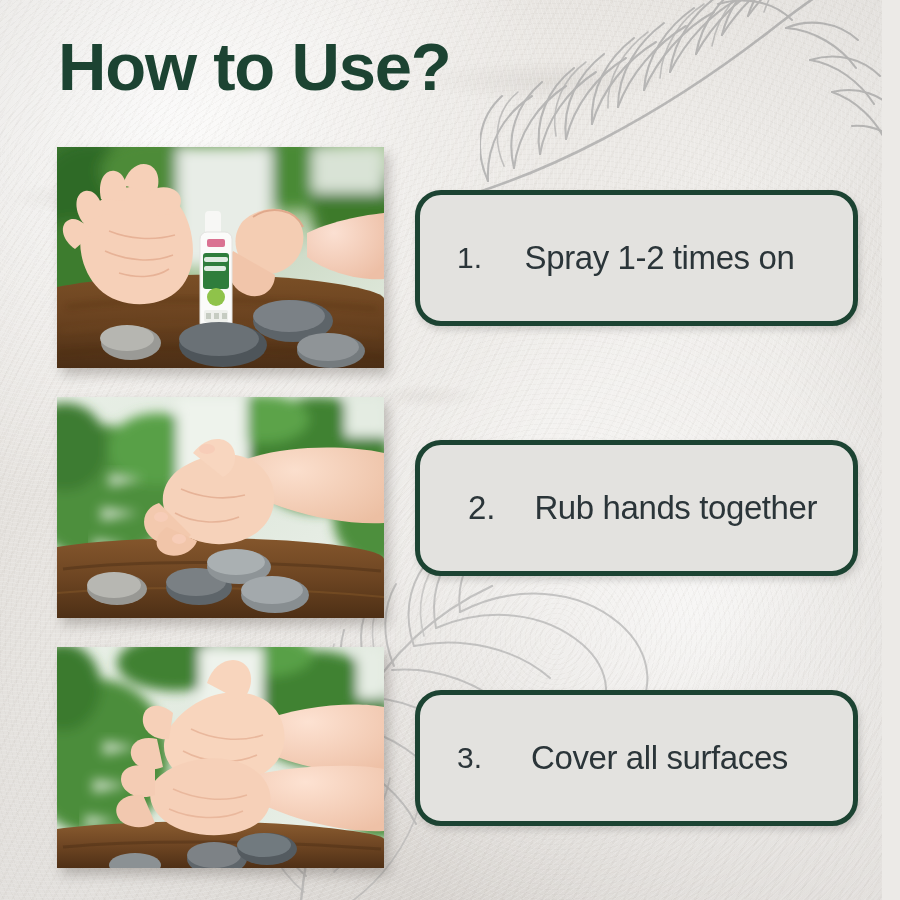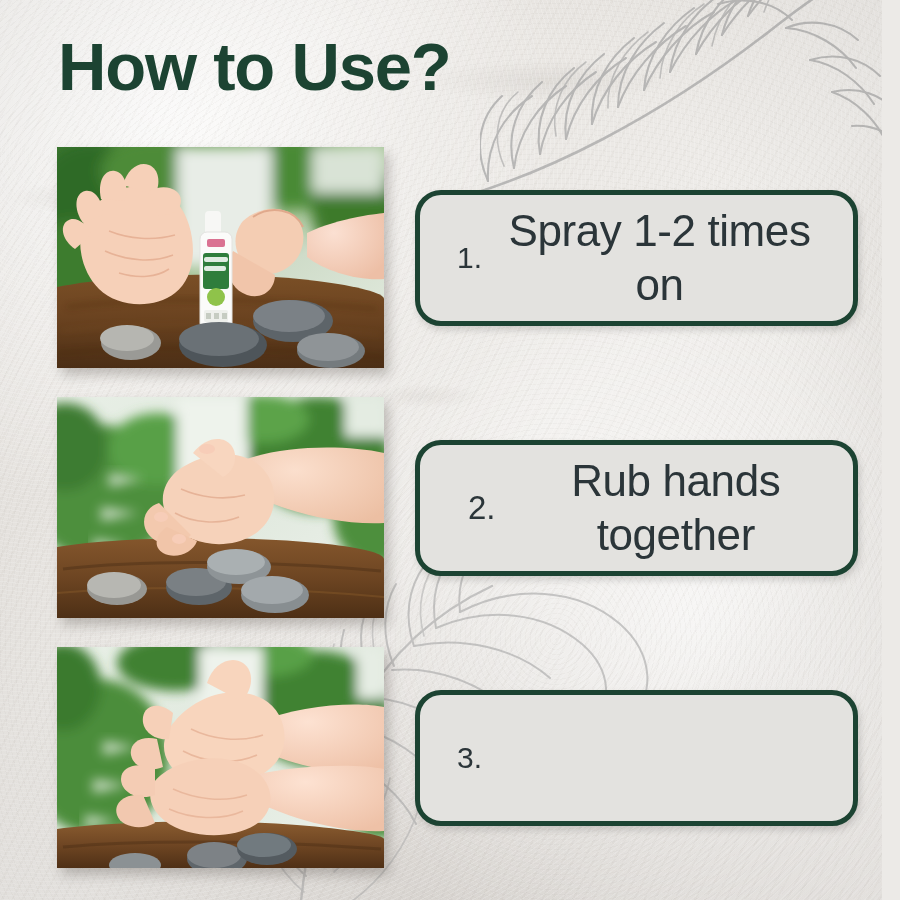--- a/index.html
+++ b/index.html
@@ -74,21 +74,21 @@
   }
   #step-1{top:190px;}
   #step-2{top:440px;}
   #step-3{top:690px;}
   .step-num{
     flex:0 0 auto;width:62px;text-align:right;padding-right:10px;
     font-size:30px;color:#2b3539;
   }
   .step-text{
     flex:1 1 auto;text-align:center;padding-right:26px;
-    font-size:44px;line-height:1.22;color:#2b3539;letter-spacing:-.4px;
+    font-size:33px;line-height:1.22;color:#2b3539;letter-spacing:-.4px;
   }
   .step.single .step-num{width:auto;padding-right:0;padding-left:48px;font-size:33px;}
   .step.single .step-text{text-align:center;padding-left:13px;padding-right:10px;}
 </style>
 </head>
 <body>
 
 <div id="poster">
 
   <div class="tex"></div>
@@ -435,16 +435,17 @@
   </div>
 
   <div class="step single" id="step-2">
     <div class="step-num">2.</div>
     <div class="step-text">Rub hands together</div>
   </div>
 
   <div class="step" id="step-3">
     <div class="step-num">3.</div>
     <div class="step-text">
+      <div>Cover all surfaces</div>
     </div>
   </div>
 
 </div>
 
 </body></html>

